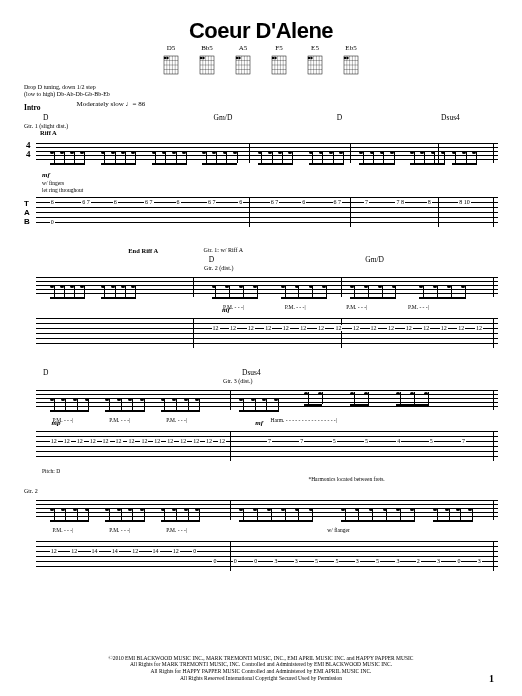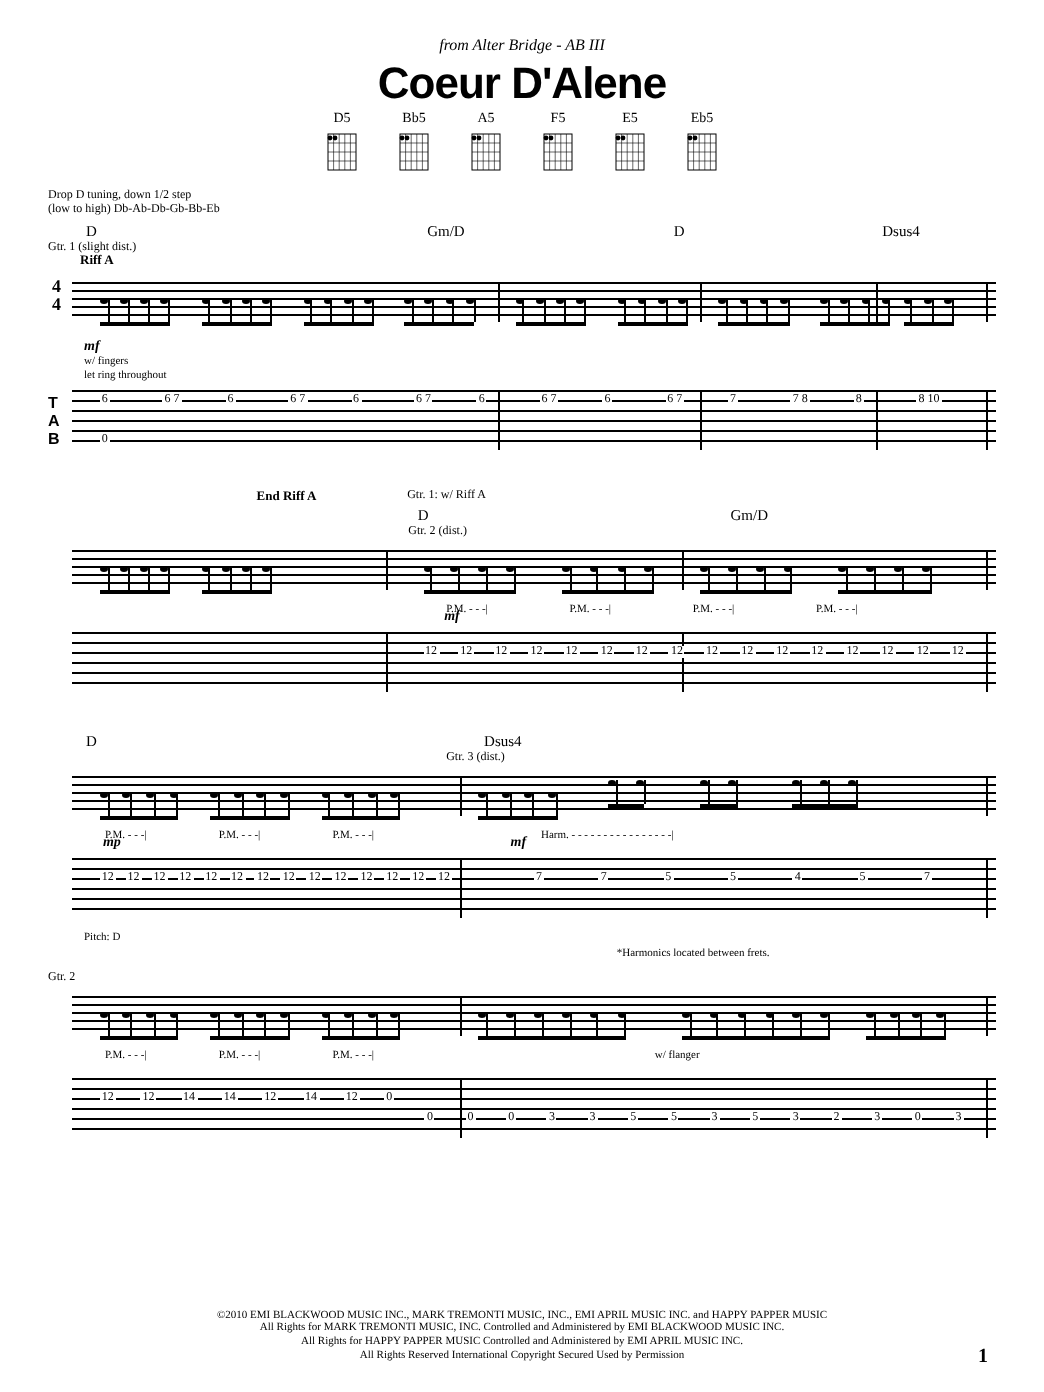--- a/index.html
+++ b/index.html
@@ -43,21 +43,20 @@
   .pm { font-size:5.5px; position:absolute; }
   .copyright { position:absolute; bottom:14px; left:0; right:0; text-align:center; font-size:5.5px; line-height:1.25; }
   .pagenum { position:absolute; bottom:12px; right:28px; font-size:10px; font-weight:bold; }
   .harm-note { font-size:5.5px; margin-top:2px; margin-left:60%; }
   .pitch-row { font-size:5.5px; margin-left:18px; margin-top:1px; }
 </style>
 </head>
 <body>
 
 <div class="page">
-  <div class="source-line">from Alter Bridge - AB III</div>
   <div class="title">Coeur D'Alene</div>
 
   <div class="chord-row" id="chord-row">
       <div class="chord-item">
         <div class="chord-name">D5</div>
         <div class="chord-grid"><svg viewBox="0 0 18 22">
             <rect x="2" y="2" width="14" height="18" fill="none" stroke="#000" stroke-width="0.5"></rect>
             <line x1="2" y1="6.5" x2="16" y2="6.5" stroke="#000" stroke-width="0.3"></line>
             <line x1="2" y1="11" x2="16" y2="11" stroke="#000" stroke-width="0.3"></line>
             <line x1="2" y1="15.5" x2="16" y2="15.5" stroke="#000" stroke-width="0.3"></line>
@@ -145,20 +144,24 @@
           </svg></div>
       </div>
     </div>
 
   <div class="tuning">
     <span>Drop D tuning, down 1/2 step</span><br>
     <span>(low to high) Db-Ab-Db-Gb-Bb-Eb</span>
   </div>
 
   <div class="system">
+    <div class="section-cont">
+      <div class="section-label">Intro</div>
+      <div class="tempo">Moderately slow ♩= 86</div>
+    </div>
     <div class="chord-line" id="chord-line-1">
         <span style="left: 4%;">D</span>
         <span style="left: 40%;">Gm/D</span>
         <span style="left: 66%;">D</span>
         <span style="left: 88%;">Dsus4</span>
       </div>
     <div class="gtr-label">Gtr. 1 (slight dist.)</div>
     <div class="riff-label" style="margin-left:16px">Riff A</div>
     <div class="staff">
       <div class="time-sig">4<br>4</div>

